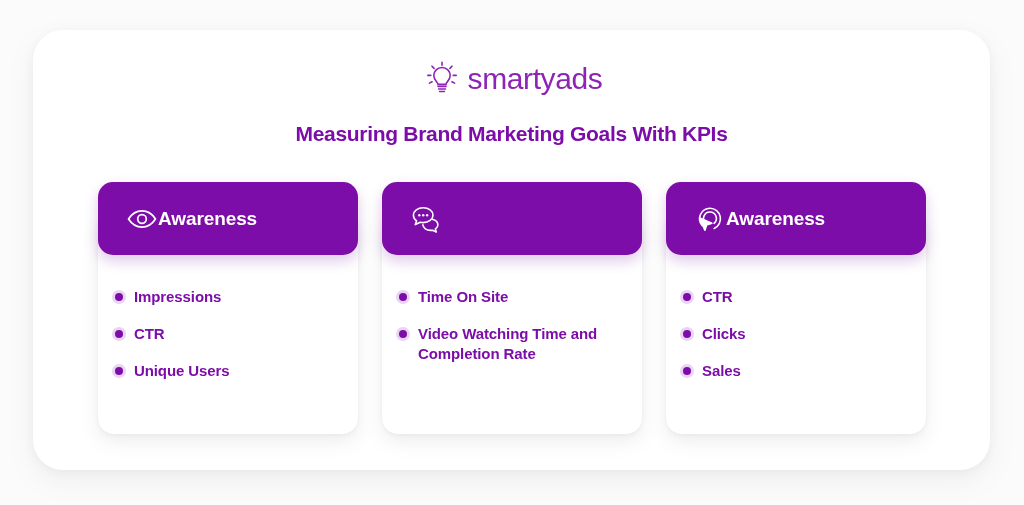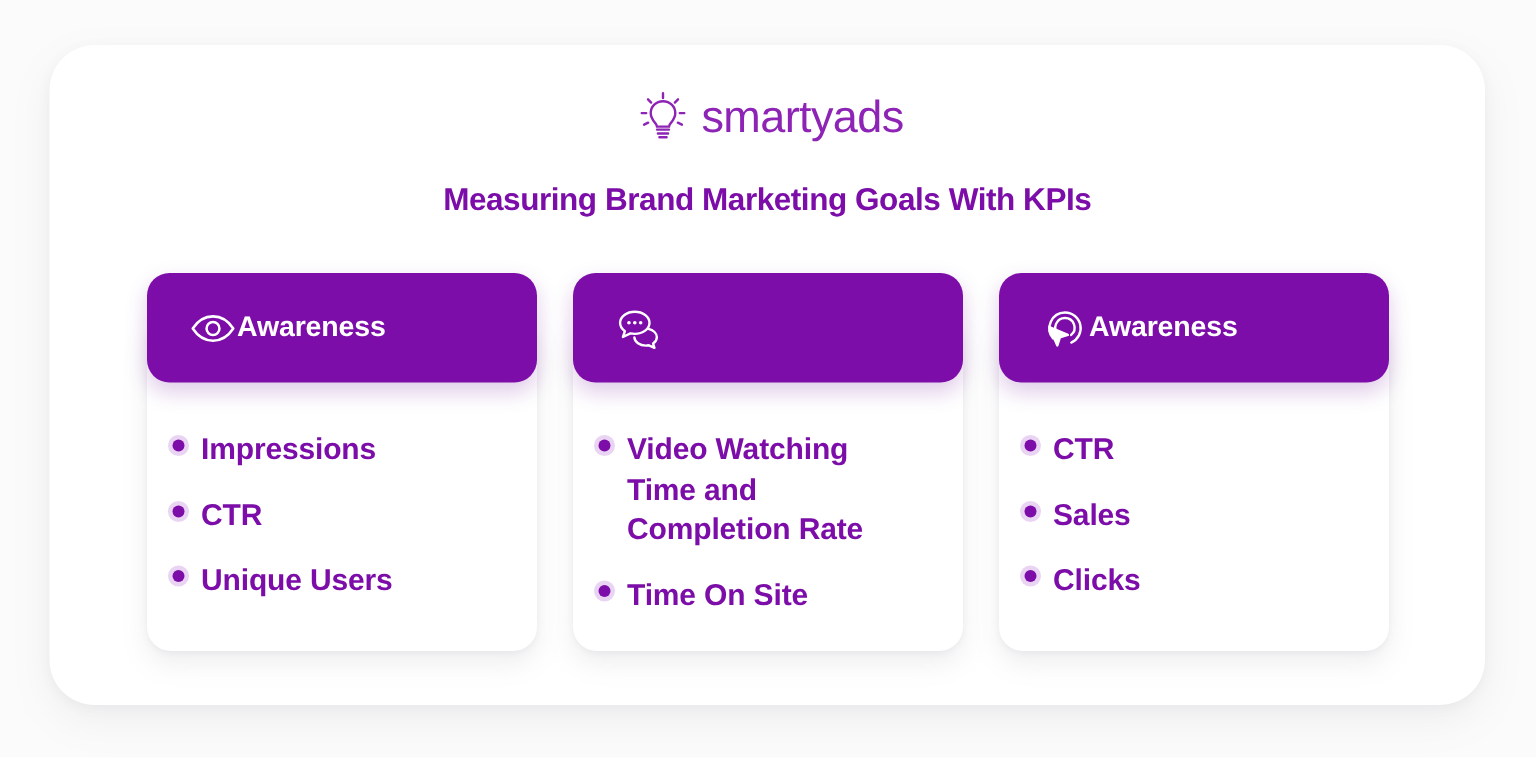--- a/index.html
+++ b/index.html
@@ -123,21 +123,21 @@
   .card-list {
     position: relative;
     z-index: 3;
     margin: 0;
     padding: 32px 18px 0 36px;
     list-style: none;
   }
   .card-list li {
     position: relative;
     color: #7C0DA8;
-    font-size: 20px;
+    font-size: 15px;
     font-weight: bold;
     line-height: 1.33;
     margin-bottom: 17px;
     letter-spacing: -0.1px;
   }
   .card-list li .bullet {
     position: absolute;
     left: -19px;
     top: 6px;
     width: 8px;
@@ -194,39 +194,39 @@
             <g fill="none" stroke="#ffffff" stroke-width="1.6" stroke-linecap="round" stroke-linejoin="round">
               <path d="M13.2 4.8c5.4 0 9.8 3.3 9.8 7.4 0 4.1-4.4 7.4-9.8 7.4-1 0-2-.1-2.9-.3l-5 2.3 1.3-3.8C4.7 16.5 3.4 14.6 3.4 12.2c0-4.1 4.4-7.4 9.8-7.4z"></path>
               <circle cx="9.3" cy="12.2" r="1.2" fill="#ffffff" stroke="none"></circle>
               <circle cx="13.2" cy="12.2" r="1.2" fill="#ffffff" stroke="none"></circle>
               <circle cx="17.1" cy="12.2" r="1.2" fill="#ffffff" stroke="none"></circle>
               <path d="M22.3 16.2c3.3.8 5.6 3 5.6 5.6 0 1.7-1 3.2-2.5 4.2l.9 2.9-3.7-1.7c-.7.1-1.4.2-2.1.2-4 0-7.3-2.4-7.6-5.5"></path>
             </g>
           </svg>
         </div>
         <ul class="card-list">
+          <li><span class="bullet"></span><span>Time On Site</span></li>
           <li><span class="bullet"></span><span>Video Watching Time and Completion Rate</span></li>
-          <li><span class="bullet"></span><span>Time On Site</span></li>
         </ul>
       </div>
 
       <div class="card">
         <div class="card-body"></div>
         <div class="card-header">
           <svg class="card-icon" viewBox="0 0 32 32">
             <g fill="none" stroke="#ffffff" stroke-width="1.6" stroke-linecap="round" stroke-linejoin="round">
               <path d="M8.1 22.6A10.5 10.5 0 0 1 16 5.3a10.5 10.5 0 0 1 4.2 20.1"></path>
               <path d="M11.4 19.9A6.4 6.4 0 0 1 16 9a6.4 6.4 0 0 1 4.1 11.3"></path>
               <path d="M5.6 15.1l12.3 5.2-5.3 1.6-1.7 5.4z" fill="#ffffff" stroke="#ffffff"></path>
             </g>
           </svg>
           <span class="card-title">Awareness</span>
         </div>
         <ul class="card-list">
           <li><span class="bullet"></span><span>CTR</span></li>
+          <li><span class="bullet"></span><span>Clicks</span></li>
           <li><span class="bullet"></span><span>Sales</span></li>
-          <li><span class="bullet"></span><span>Clicks</span></li>
         </ul>
       </div>
 
     </div>
   </div>
 </div>
 
 </body></html>

